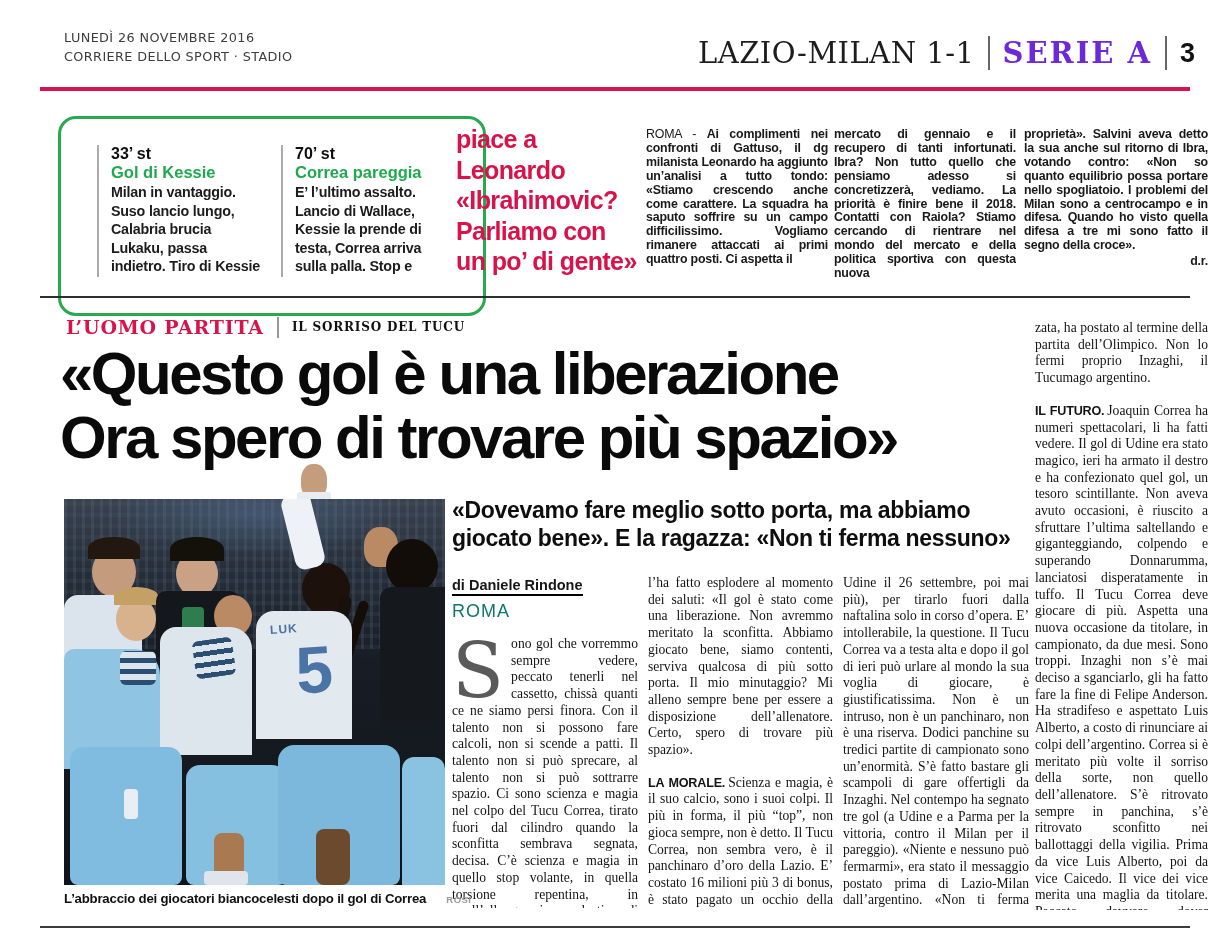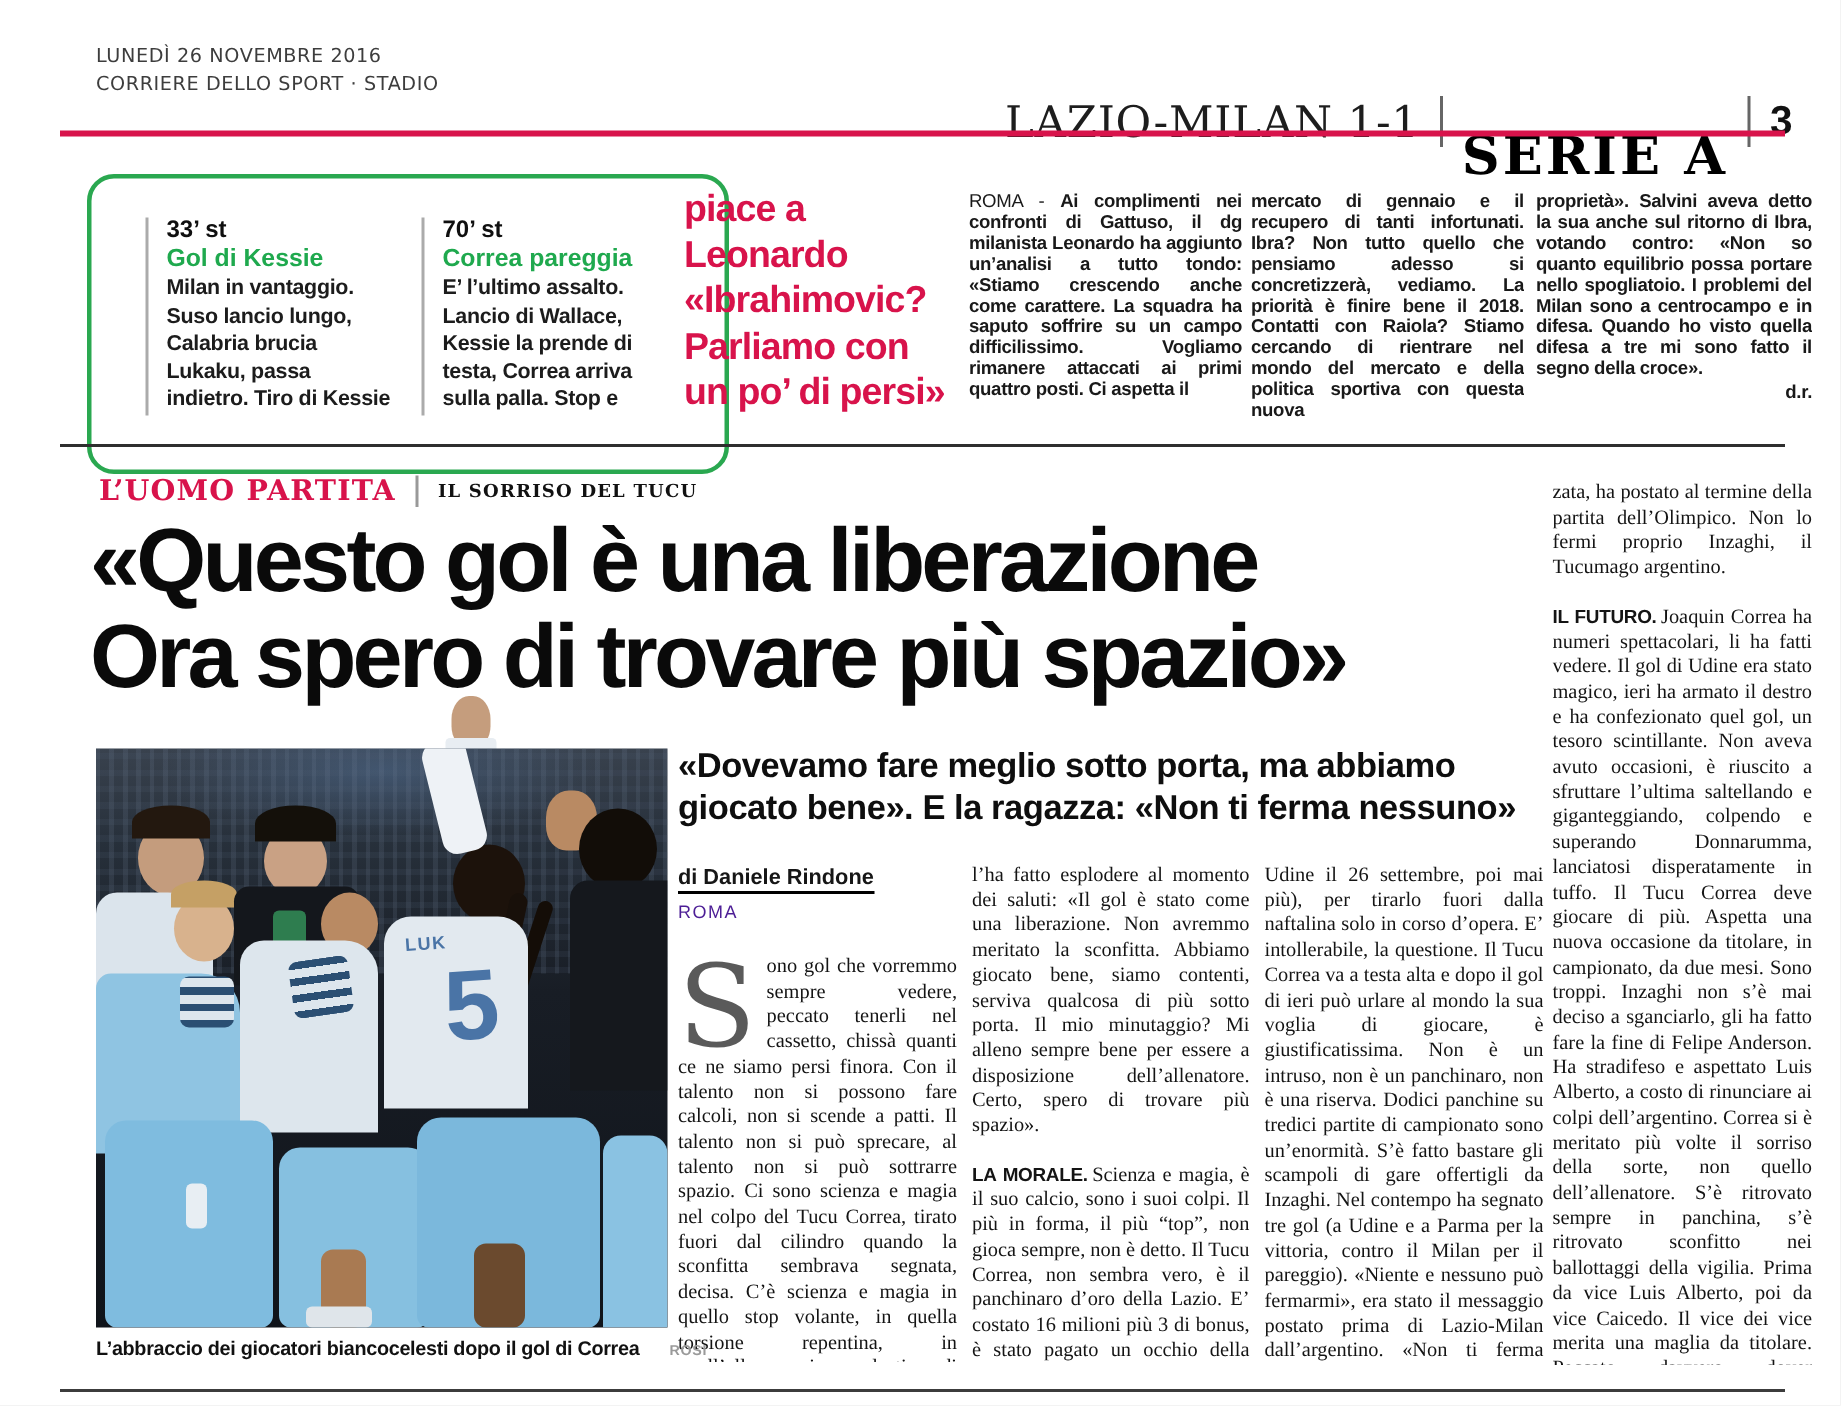--- a/index.html
+++ b/index.html
@@ -6,21 +6,21 @@
   #page{position:relative;width:1227px;height:937px;background:#ffffff;margin:0 auto;overflow:hidden;
         font-family:"Liberation Sans",sans-serif;color:#161616;}
   .abs{position:absolute;}
   .slab{font-family:"DejaVu Serif",serif;}
 
   
   #hdr-date{left:64px;top:28px;font-size:12.8px;line-height:19px;color:#3d3d3d;letter-spacing:.4px;font-family:"DejaVu Sans",sans-serif;}
   #hdr-right{right:32px;top:36px;display:flex;align-items:center;gap:13px;}
   .hdr-match{font-size:29px;color:#1d1d1d;letter-spacing:.5px;}
   .hdr-sep{width:2px;height:34px;background:#666;}
-  .hdr-section{font-size:35px;font-weight:800;color:#000000;letter-spacing:2px;margin-top:48px;}
+  .hdr-section{font-size:29px;font-weight:800;color:#6d28d9;letter-spacing:2px;}
   .hdr-page{font-size:27px;font-weight:800;color:#111;font-family:"Liberation Sans",sans-serif;}
   #red-rule{left:40px;top:87px;width:1150px;height:4px;background:#d8134b;}
 
   
   #goal-box{left:58px;top:116px;width:374px;height:168px;border:3px solid #2aa850;border-radius:18px;
             display:flex;gap:20px;padding:26px 12px 0 36px;box-sizing:content-box;}
   .event{border-left:2px solid #ababab;padding-left:12px;width:150px;height:132px;overflow:hidden;}
   .ev-min{font-size:16px;font-weight:800;color:#0f0f0f;line-height:18px;}
   .ev-title{font-size:16.5px;font-weight:800;color:#1fa94e;line-height:19px;}
   .ev-text{font-size:14.3px;font-weight:700;line-height:18.6px;color:#1c1c1c;letter-spacing:-.2px;margin-top:1px;}
@@ -50,21 +50,21 @@
   #col4{left:1035px;top:320px;width:173px;height:590px;}
   #col1{left:452px;top:636px;width:186px;height:272px;}
   #col2{left:648px;top:575px;width:185px;height:334px;}
   #col3{left:843px;top:575px;width:186px;height:334px;}
   .dropcap{float:left;font-family:"DejaVu Serif",serif;font-size:76px;line-height:62px;color:#5a5a5a;padding:4px 7px 0 0;}
 
   
   #subhead{left:452px;top:496px;width:575px;font-weight:700;font-size:23px;line-height:28px;letter-spacing:-.3px;color:#0e0e0e;}
   #byline{left:452px;top:576px;}
   .by-name{display:inline-block;font-weight:800;font-size:14.5px;border-bottom:2px solid #000;padding-bottom:1px;}
-  .by-city{font-size:12px;letter-spacing:1px;margin-top:5px;color:#4c1d95;}
+  .by-city{font-size:18px;letter-spacing:1px;margin-top:5px;color:#0f766e;}
 
   
   #photo{left:64px;top:499px;width:381px;height:386px;overflow:hidden;
          background:linear-gradient(180deg,#39424e 0%,#27303b 16%,#181d25 42%,#10141a 100%);}
   #photo div{position:absolute;}
   .ph-crowd{left:0;top:0;width:100%;height:150px;opacity:.55;
      background:repeating-linear-gradient(90deg,rgba(110,125,148,.35) 0 3px,transparent 3px 9px),
                 repeating-linear-gradient(0deg,rgba(80,95,115,.3) 0 4px,transparent 4px 11px);}
   .ph-glow{left:40px;top:-30px;width:300px;height:90px;border-radius:50%;
      background:radial-gradient(ellipse at center,rgba(90,130,180,.35),transparent 70%);}
@@ -105,21 +105,21 @@
       <div class="ev-min">70’ st</div>
       <div class="ev-title">Correa pareggia</div>
       <div class="ev-text">E’ l’ultimo assalto. Lancio di Wallace, Kessie la prende di testa, Correa arriva sulla palla. Stop e destro nell’angolo</div>
     </div>
   </div>
 
   <div class="abs" id="top-headline">
     <div>piace a Leonardo</div>
     <div>«Ibrahimovic?</div>
     <div>Parliamo con</div>
-    <div>un po’ di persi»</div>
+    <div>un po’ di gente»</div>
   </div>
   <div class="abs topcol" id="top-col1">
     <span class="dateline">ROMA - </span><span>Ai complimenti nei confronti di Gattuso, il dg milanista Leonardo ha aggiunto un’analisi a tutto tondo: «Stiamo crescendo anche come carattere. La squadra ha saputo soffrire su un campo difficilissimo. Vogliamo rimanere attaccati ai primi quattro posti. Ci aspetta il</span>
   </div>
   <div class="abs topcol" id="top-col2">
     <span>mercato di gennaio e il recupero di tanti infortunati. Ibra? Non tutto quello che pensiamo adesso si concretizzerà, vediamo. La priorità è finire bene il 2018. Contatti con Raiola? Stiamo cercando di rientrare nel mondo del mercato e della politica sportiva con questa nuova</span>
   </div>
   <div class="abs topcol" id="top-col3">
     <span>proprietà». Salvini aveva detto la sua anche sul ritorno di Ibra, votando contro: «Non so quanto equilibrio possa portare nello spogliatoio. I problemi del Milan sono a centrocampo e in difesa. Quando ho visto quella difesa a tre mi sono fatto il segno della croce».</span>
     <div class="signature">d.r.</div>

